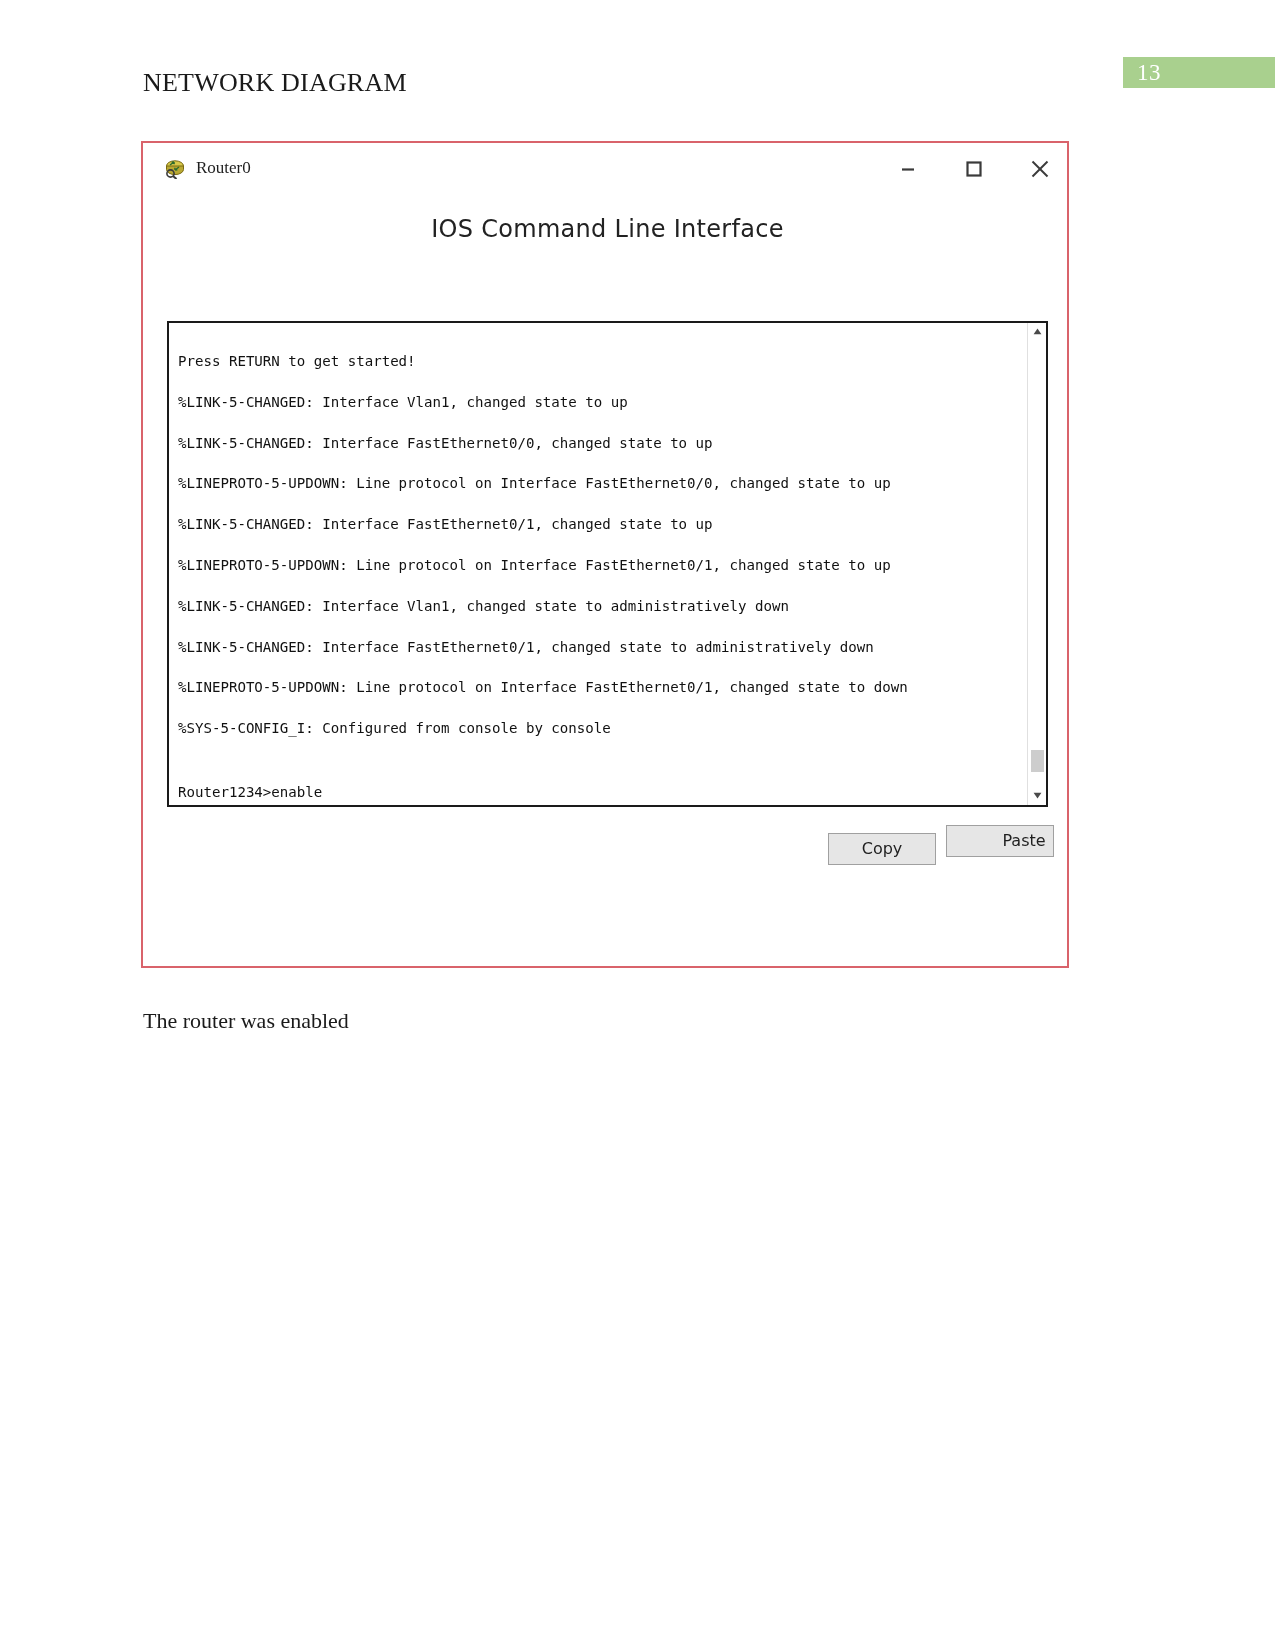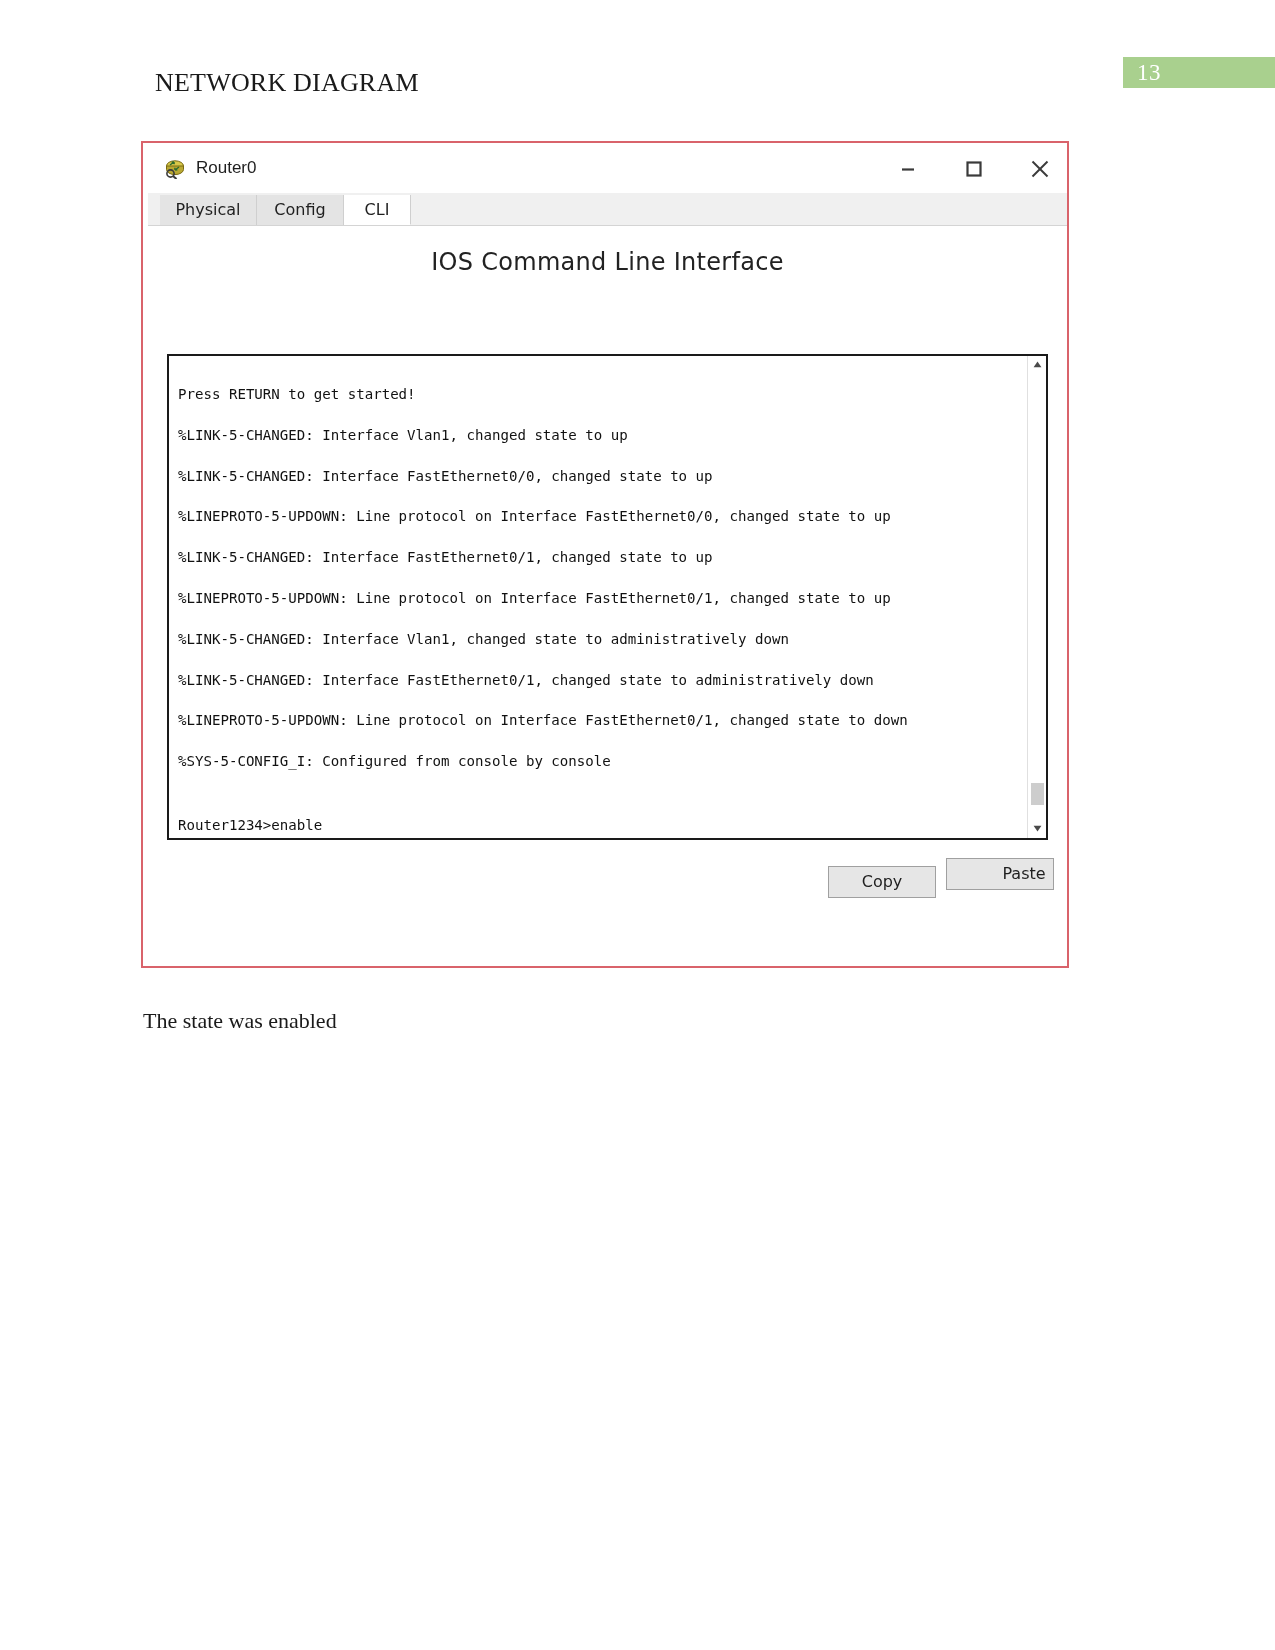--- a/index.html
+++ b/index.html
@@ -29,21 +29,21 @@
     left: 14px;
     top: 1px;
     font-family: "Liberation Serif", serif;
     font-size: 23px;
     color: #ffffff;
     line-height: 29px;
     letter-spacing: 0.5px;
   }
   .doc-heading {
     position: absolute;
-    left: 155px;
+    left: 143px;
     top: 68px;
     font-family: "Liberation Serif", serif;
     font-size: 26px;
     color: #1a1a1a;
     letter-spacing: 0.2px;
     white-space: nowrap;
   }
 
   
   .shot-frame {
@@ -77,21 +77,21 @@
     position: absolute;
     left: 16px;
     top: 12px;
     width: 24px;
     height: 22px;
   }
   .title-text {
     position: absolute;
     left: 48px;
     top: 11px;
-    font-family: Liberation Sans, sans-serif;
+    font-family: Liberation Serif, serif;
     font-size: 17px;
     color: #1f1f1f;
     line-height: 24px;
     white-space: nowrap;
   }
   .win-btn {
     position: absolute;
     top: 8px;
     width: 44px;
     height: 32px;
@@ -291,25 +291,20 @@
         </svg>
       </button>
       <button class="win-btn close">
         <svg width="18" height="18" viewBox="0 0 18 18">
           <line x1="1.5" y1="1.5" x2="16.5" y2="16.5" stroke="#3a3a3a" stroke-width="2"></line>
           <line x1="16.5" y1="1.5" x2="1.5" y2="16.5" stroke="#3a3a3a" stroke-width="2"></line>
         </svg>
       </button>
     </div>
 
-    <div class="tabstrip">
-      <div class="tab tab-0">Physical</div>
-      <div class="tab tab-1">Config</div>
-      <div class="tab tab-2 active">CLI</div>
-    </div>
 
     <div class="cli-panel">
 
       <div class="cli-heading">IOS Command Line Interface</div>
 
       <div class="console-wrap">
         <div class="console-text"><div class="blk">Press RETURN to get started!</div><div class="blk">%LINK-5-CHANGED: Interface Vlan1, changed state to up</div><div class="blk">%LINK-5-CHANGED: Interface FastEthernet0/0, changed state to up</div><div class="blk">%LINEPROTO-5-UPDOWN: Line protocol on Interface FastEthernet0/0, changed state to up</div><div class="blk">%LINK-5-CHANGED: Interface FastEthernet0/1, changed state to up</div><div class="blk">%LINEPROTO-5-UPDOWN: Line protocol on Interface FastEthernet0/1, changed state to up</div><div class="blk">%LINK-5-CHANGED: Interface Vlan1, changed state to administratively down</div><div class="blk">%LINK-5-CHANGED: Interface FastEthernet0/1, changed state to administratively down</div><div class="blk">%LINEPROTO-5-UPDOWN: Line protocol on Interface FastEthernet0/1, changed state to down</div><div class="blk">%SYS-5-CONFIG_I: Configured from console by console</div><div class="tight">Router1234&gt;enable</div><div class="tight">Password:</div><div class="tight"><span>Router1234#</span><span class="cursor"></span></div></div>
 
         <div class="scrollbar">
           <div class="sb-arrow up">
@@ -326,13 +321,13 @@
         </div>
       </div>
 
       <button class="btn copy">Copy</button>
       <button class="btn paste">Paste</button>
 
     </div>
   </div>
 </div>
 
-<div class="caption">The state was enabled</div>
+<div class="caption">The router was enabled</div>
 
 </body></html>

